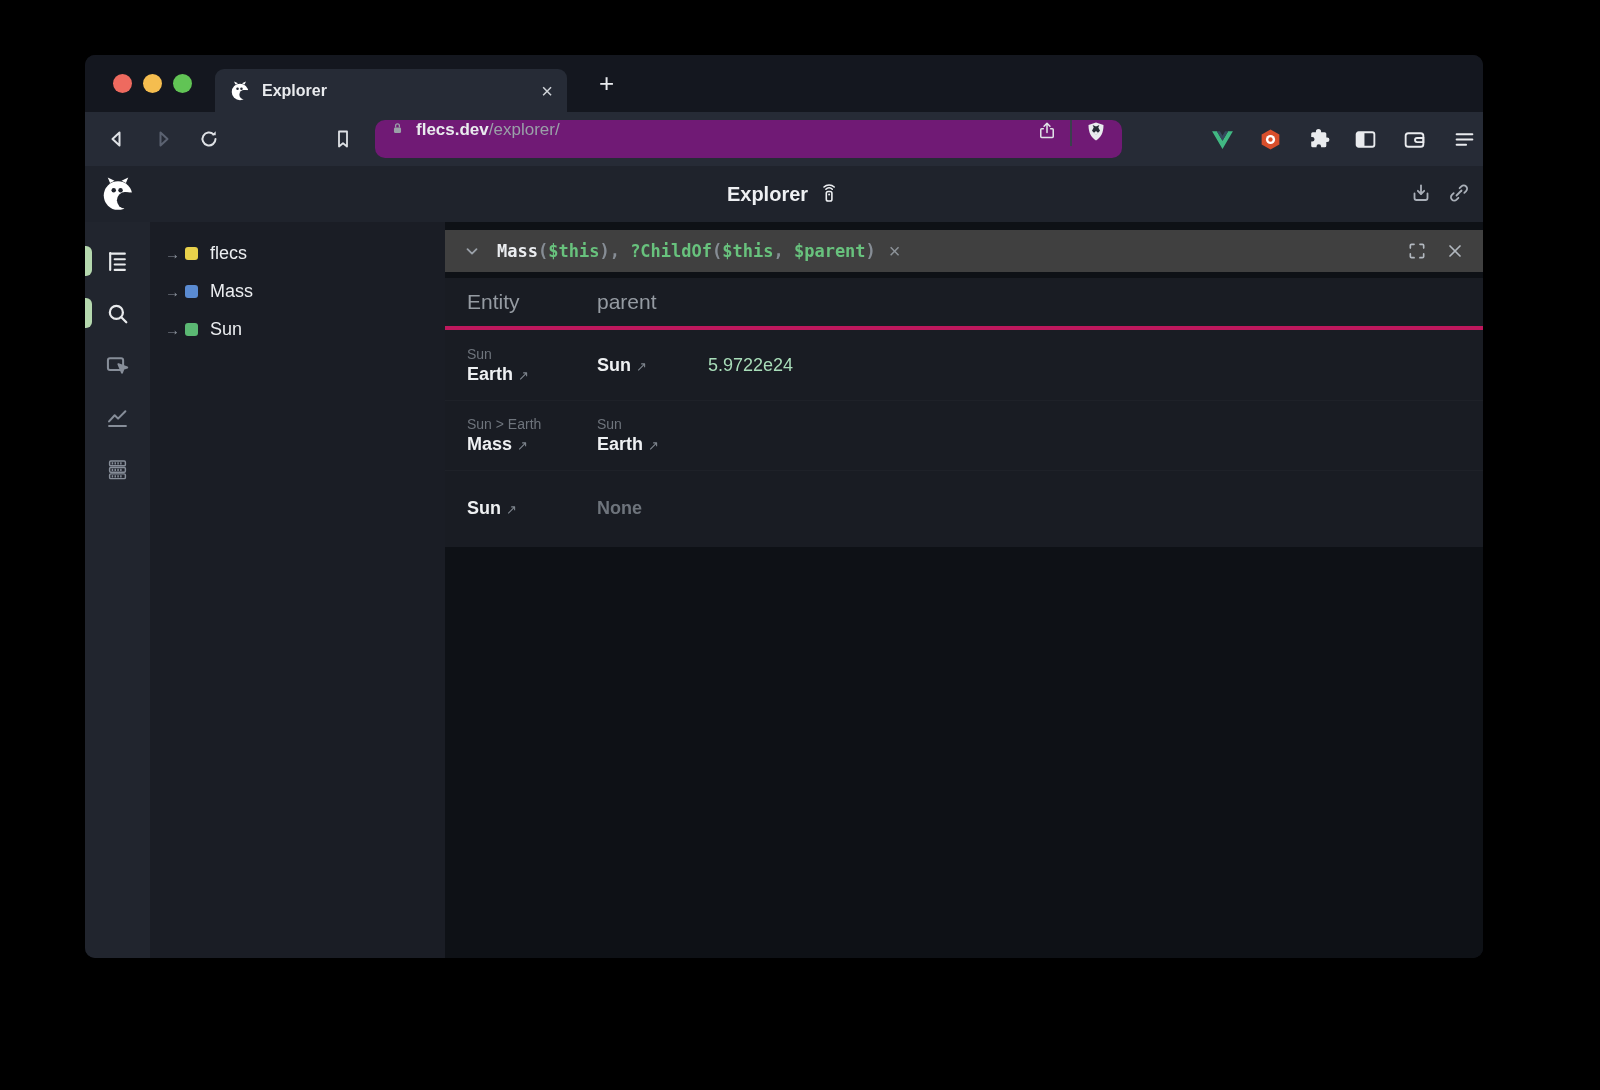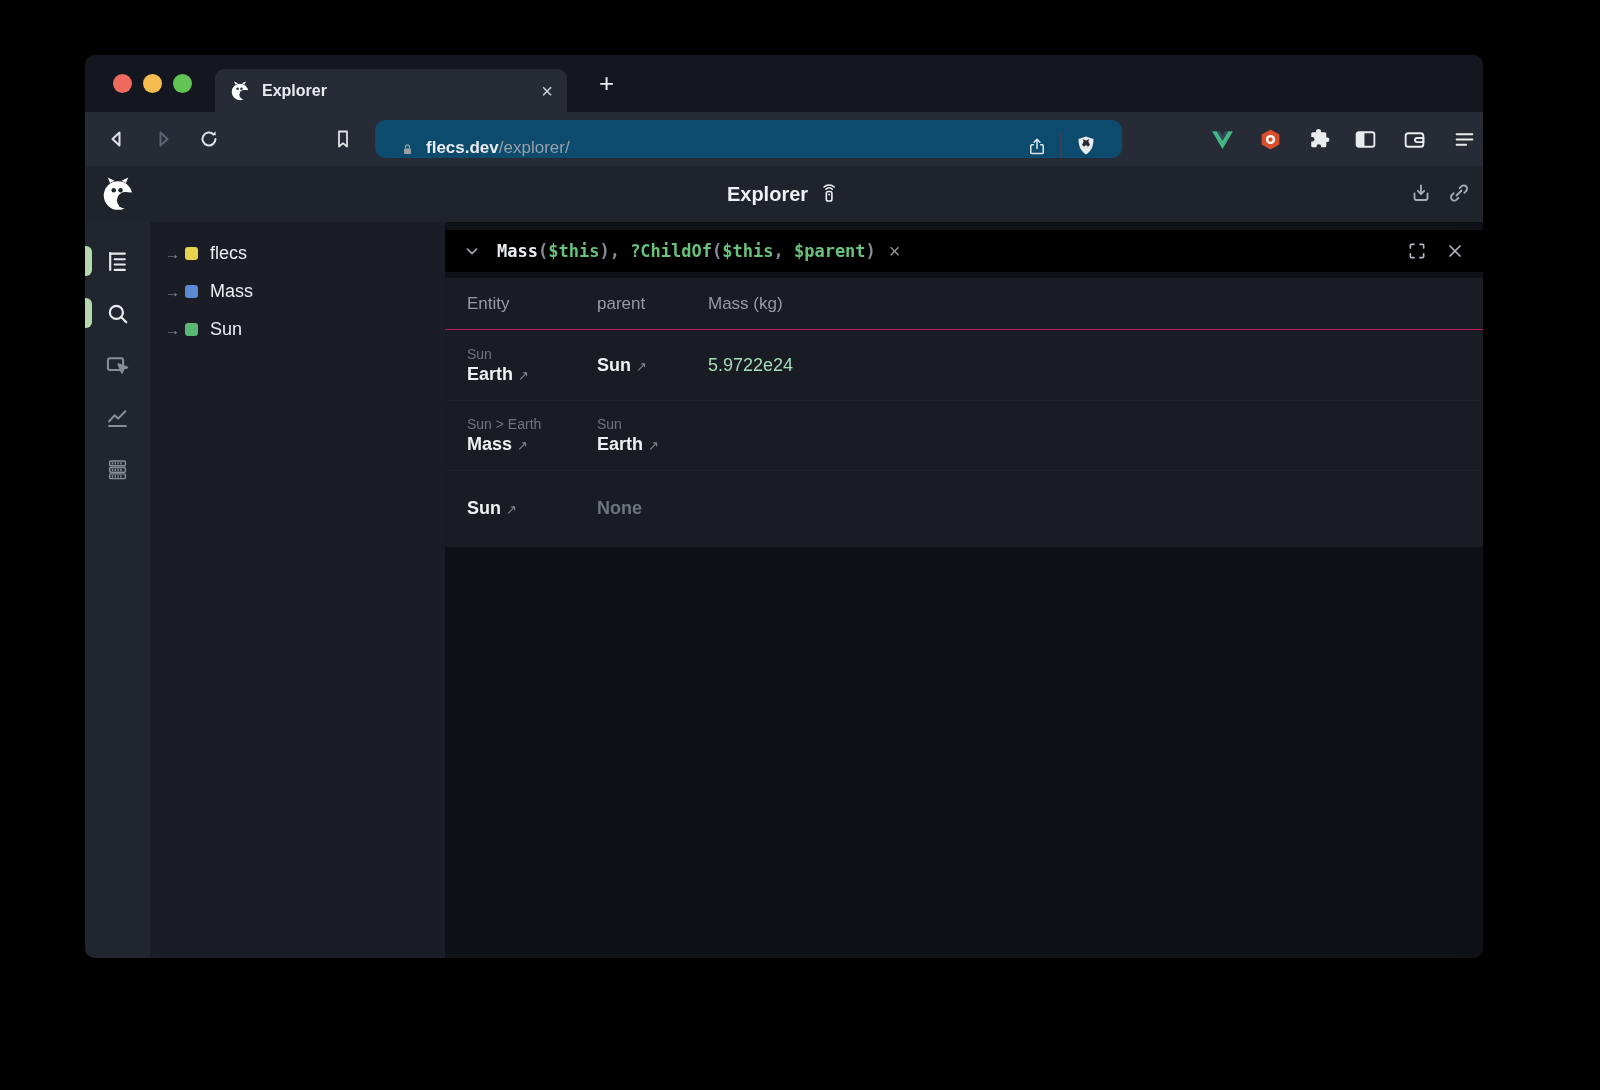--- a/index.html
+++ b/index.html
@@ -15,22 +15,22 @@
   .tab { position:absolute; left:130px; top:14px; width:352px; height:43px; background:#262b36;
          border-radius:9px 9px 0 0; display:flex; align-items:center; padding:0 14px; }
   .tab-title { color:#e9ebee; font-size:16px; font-weight:700; margin-left:11px; flex:1; }
   .tab-close { color:#cfd3d8; font-size:20px; line-height:1; cursor:default; }
   .newtab { position:absolute; left:514px; top:13px; color:#e9ebee; font-size:26px; font-weight:400; }
 
   
   .toolbar { position:relative; height:54px; background:#262b36; }
   .tool-ic { position:absolute; top:15px; width:24px; height:24px; color:#dfe2e6; }
   .tool-ic.dim { color:#5b6271; }
-  .urlbar { position:absolute; left:290px; top:8px; width:747px; height:38px; background:#0c4a6e;
-            border-radius:10px; display:flex; align-items:flex-end; padding:0 24px; }
+  .urlbar { position:absolute; left:290px; top:8px; width:747px; height:38px; background:#701a75;
+            border-radius:10px; display:flex; align-items:flex-start; padding:0 14px; }
   .urltext { font-size:17px; margin-left:10px; flex:1; white-space:nowrap; }
   .urltext .domain { color:#e9ebee; font-weight:600; }
   .urltext .path { color:#9aa0a8; font-weight:400; }
   .url-divider { width:2px; height:26px; background:#3a404c; margin:0 12px; }
   .ext-ic { position:absolute; top:15px; width:25px; height:25px; }
 
   
   .appheader { position:relative; height:56px; background:#1f232c; --cutcolor:#1f232c; }
   .logo { position:absolute; left:14px; top:9px; }
   .apptitle { position:absolute; left:0; right:0; top:0; height:56px; display:flex; align-items:center;
@@ -47,31 +47,31 @@
   .pill { position:absolute; left:0; width:7px; height:30px; border-radius:0 6px 6px 0; background:#b5d8ae; }
 
   .treepanel { width:295px; background:#1a1d25; flex:none; padding-top:12px; }
   .tree-row { height:38px; display:flex; align-items:center; padding-left:15px; }
   .tree-arrow { color:#8b929c; font-size:15px; width:20px; }
   .tree-sq { width:13px; height:13px; border-radius:3px; margin-right:12px; }
   .sq-yellow{background:#e8d14b}.sq-blue{background:#5a8bd2}.sq-green{background:#5bb873}
   .tree-label { color:#eceef1; font-size:18px; font-weight:500; }
 
   .main { flex:1; background:#0e1116; display:flex; flex-direction:column; }
-  .querybar { height:42px; margin-top:8px; background:#000000; display:flex; align-items:center; padding:0 18px; }
+  .querybar { height:42px; margin-top:8px; background:#404040; display:flex; align-items:center; padding:0 18px; }
   .qchevron { width:18px; height:18px; color:#9aa0a8; margin-right:16px; flex:none; }
   .qtext { font-family:"DejaVu Sans Mono", monospace; font-size:17px; white-space:pre; font-weight:700; }
   .tok-id { color:#eceef1; } .tok-var { color:#68c27d; } .tok-p { color:#868d95; }
   .qclear { color:#8d9399; font-size:20px; margin-left:13px; font-weight:400; }
   .qspacer { flex:1; }
   .qbtn { width:20px; height:20px; color:#b2b8bf; margin-left:18px; }
 
   .tablecard { background:#191c23; height:269px; margin-top:6px; }
-  .thead { display:flex; align-items:center; height:52px; color:#959ba2; font-size:17px;
-           border-bottom:1px solid #be185d; }
+  .thead { display:flex; align-items:center; height:52px; color:#959ba2; font-size:21px;
+           border-bottom:4px solid #be185d; }
   .col-entity { width:130px; padding-left:22px; flex:none; box-sizing:content-box; }
   .col-parent { width:111px; flex:none; }
   .col-mass { flex:1; }
   .trow { display:flex; align-items:center; }
   .trow + .trow { border-top:1px solid rgba(255,255,255,0.025); }
   .r1{height:70px}.r2{height:70px}.r3{height:75px}
   .cellpath { color:#6e747c; font-size:14px; margin-bottom:2px; }
   .cellpath:empty { display:none; }
   .cellname { color:#eef0f2; font-size:18px; font-weight:600; }
   .cellname.none { color:#6e747c; font-weight:700; }
@@ -279,21 +279,20 @@
         <svg class="qbtn" viewBox="0 0 24 24" fill="none" stroke="currentColor" stroke-width="2" stroke-linecap="round">
             <path d="M6 6 L18 18"></path>
             <path d="M18 6 L6 18"></path>
           </svg>
       </div>
 
       <div class="tablecard">
         <div class="thead">
           <div class="col-entity">Entity</div>
           <div class="col-parent">parent</div>
-          <div class="col-mass">Mass (kg)</div>
         </div>
 
         <div class="trow r1">
           <div class="col-entity">
             <div class="cellpath">Sun</div>
             <div class="cellname"><span>Earth</span><span class="linkarrow">↗</span></div>
           </div>
           <div class="col-parent">
 
             <div class="cellname"><span>Sun</span><span class="linkarrow">↗</span></div>

